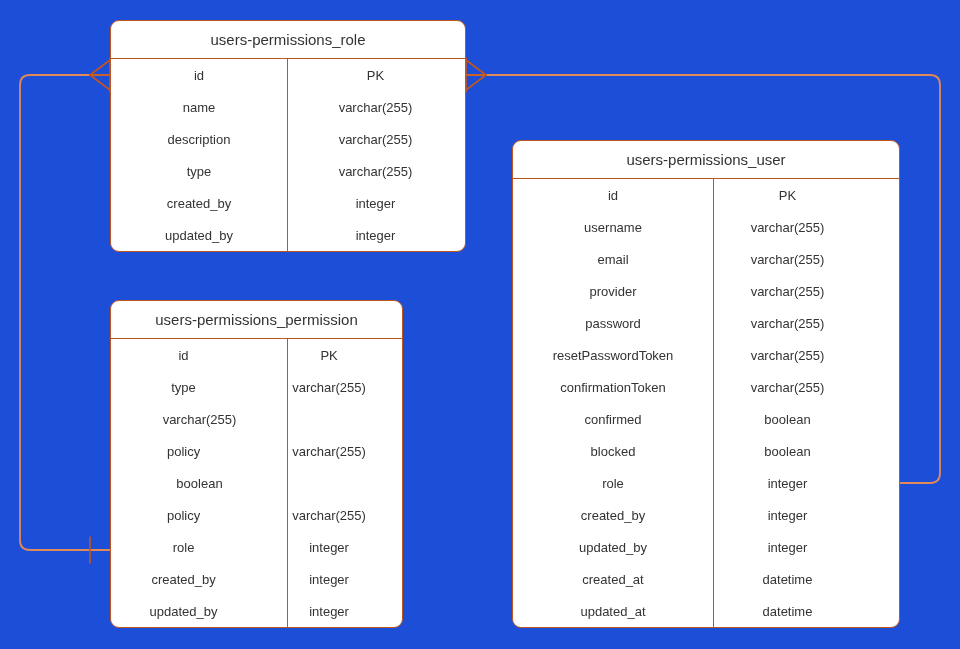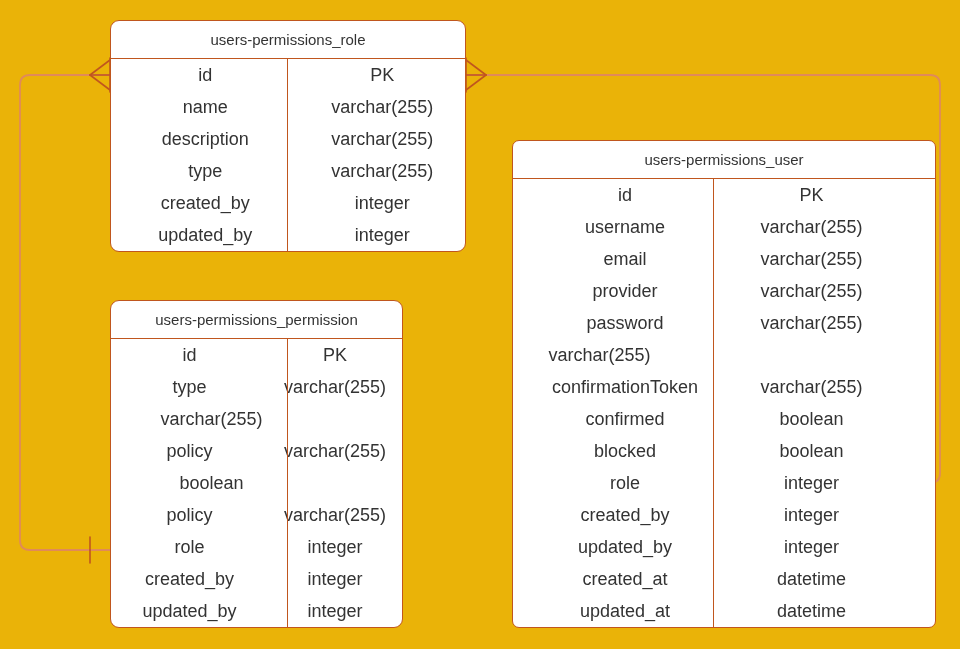--- a/index.html
+++ b/index.html
@@ -9,21 +9,21 @@
     background: #ffffff;
   }
   body {
     font-family: "Liberation Sans", sans-serif;
     color: #333333;
   }
   #canvas {
     position: relative;
     width: 960px;
     height: 649px;
-    background: #eab308;
+    background: #1d4ed8;
     overflow: hidden;
   }
   #connector-layer {
     position: absolute;
     left: 0;
     top: 0;
     width: 960px;
     height: 649px;
     pointer-events: none;
   }
@@ -54,26 +54,25 @@
     width: 0;
     border-left: 1.6px solid #C0561E;
   }
   .row {
     display: flex;
     height: 32px;
     align-items: center;
   }
   .cell-name,
   .cell-type {
-    font-size: 18px;
+    font-size: 13px;
     color: #333333;
     text-align: center;
     white-space: nowrap;
     overflow: hidden;
-    margin-left: 12px;
   }
   
   .tbl-ab .cell-name { width: 176px; }
   .tbl-ab .cell-type { width: 177px; }
   .tbl-ab .col-divider { left: 176px; }
   
   .tbl-c .cell-name { width: 200px; }
   .tbl-c .cell-type { width: 149px; }
   .tbl-c .col-divider { left: 200px; }
 </style>
@@ -178,21 +177,21 @@
         <div class="cell-name">created_by</div>
         <div class="cell-type">integer</div>
       </div>
       <div class="row">
         <div class="cell-name">updated_by</div>
         <div class="cell-type">integer</div>
       </div>
     </div>
   </div>
 
-  <div class="entity tbl-c" style="left:512px; top:140px; width:424px;border-radius:7px;">
+  <div class="entity tbl-c" style="left:512px; top:140px; width:388px;">
     <div class="entity-title">users-permissions_user</div>
     <div class="entity-body">
       <div class="col-divider"></div>
       <div class="row">
         <div class="cell-name">id</div>
         <div class="cell-type">PK</div>
       </div>
       <div class="row">
         <div class="cell-name">username</div>
         <div class="cell-type">varchar(255)</div>
@@ -203,20 +202,21 @@
       </div>
       <div class="row">
         <div class="cell-name">provider</div>
         <div class="cell-type">varchar(255)</div>
       </div>
       <div class="row">
         <div class="cell-name">password</div>
         <div class="cell-type">varchar(255)</div>
       </div>
       <div class="row">
+        <div class="cell-name">resetPasswordToken</div>
         <div class="cell-type">varchar(255)</div>
       </div>
       <div class="row">
         <div class="cell-name">confirmationToken</div>
         <div class="cell-type">varchar(255)</div>
       </div>
       <div class="row">
         <div class="cell-name">confirmed</div>
         <div class="cell-type">boolean</div>
       </div>

